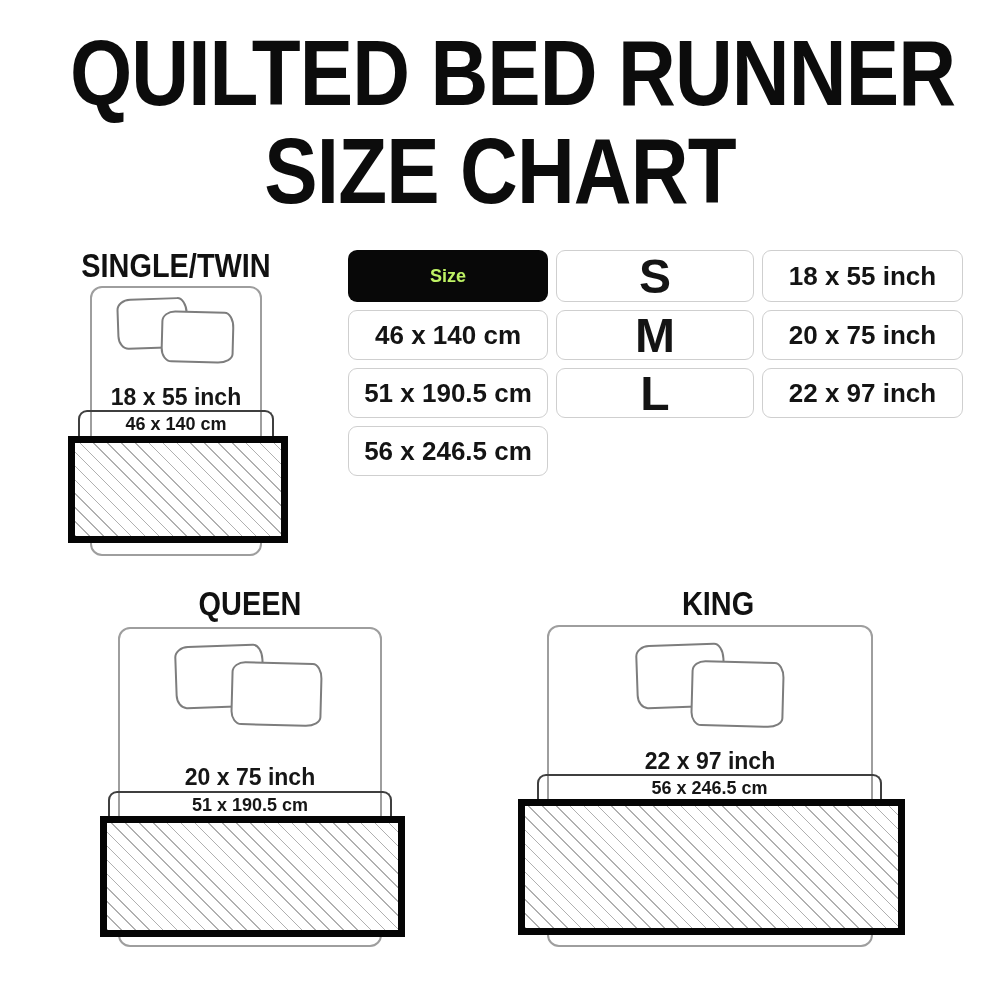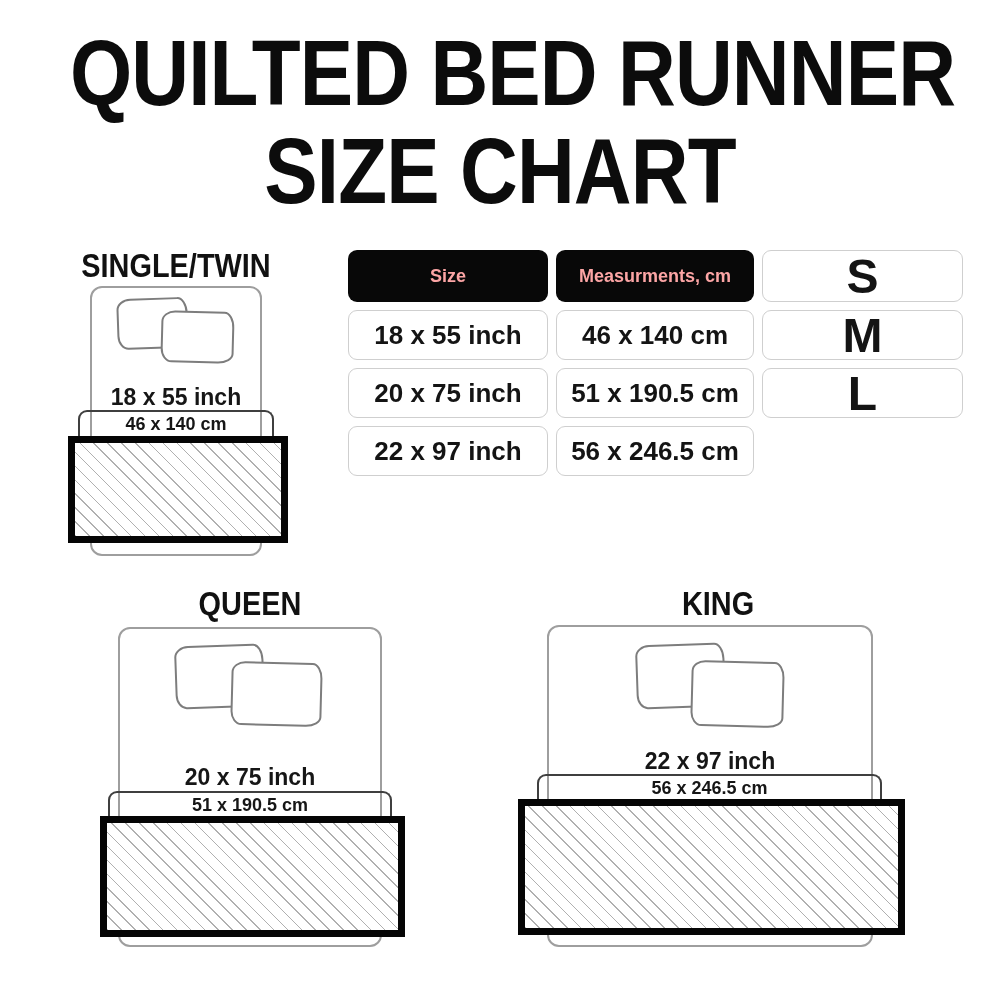--- a/index.html
+++ b/index.html
@@ -50,21 +50,21 @@
   .k-p2     {left:691px;top:661px;width:93px;height:66px;transform:rotate(1.5deg);}
   .k-inch   {left:610px;top:748px;width:200px;}
   .k-bracket{left:537px;top:774px;width:345px;height:26px;}
   .k-runner {left:518px;top:799px;width:387px;height:136px;}
 
   
   .size-table{position:absolute;left:348px;top:250px;display:grid;
               grid-template-columns:200px 198px 201px;
               grid-template-rows:52px 50px 50px 50px;
               column-gap:8px;row-gap:8px;}
-  .th{background:#080808;color:#fca5a5;border-radius:9px;display:flex;align-items:center;justify-content:center;
+  .th{background:#080808;color:#bef264;border-radius:9px;display:flex;align-items:center;justify-content:center;
       font-weight:bold;font-size:18px;white-space:nowrap;}
   .td{background:#fff;border:1.5px solid #cfcfcf;border-radius:9px;box-sizing:border-box;
       display:flex;align-items:center;justify-content:center;font-weight:bold;color:#141414;white-space:nowrap;}
   .size-cell{font-size:48px;}
   .meas-cell{font-size:26px;}
 </style>
 </head>
 <body>
 
 <div class="canvas">
@@ -99,21 +99,20 @@
   <div class="pillow k-p1"></div>
   <div class="pillow k-p2"></div>
   <div class="meas-inch k-inch">22 x 97 inch</div>
   <div class="bracket k-bracket">
     <span class="cm">56 x 246.5 cm</span>
   </div>
   <div class="runner k-runner"></div>
 
   <div class="size-table">
     <div class="th">Size</div>
-    <div class="th">Measurments, cm</div>
 
     <div class="td size-cell">S</div>
     <div class="td meas-cell">18 x 55 inch</div>
     <div class="td meas-cell">46 x 140 cm</div>
 
     <div class="td size-cell">M</div>
     <div class="td meas-cell">20 x 75 inch</div>
     <div class="td meas-cell">51 x 190.5 cm</div>
 
     <div class="td size-cell">L</div>

